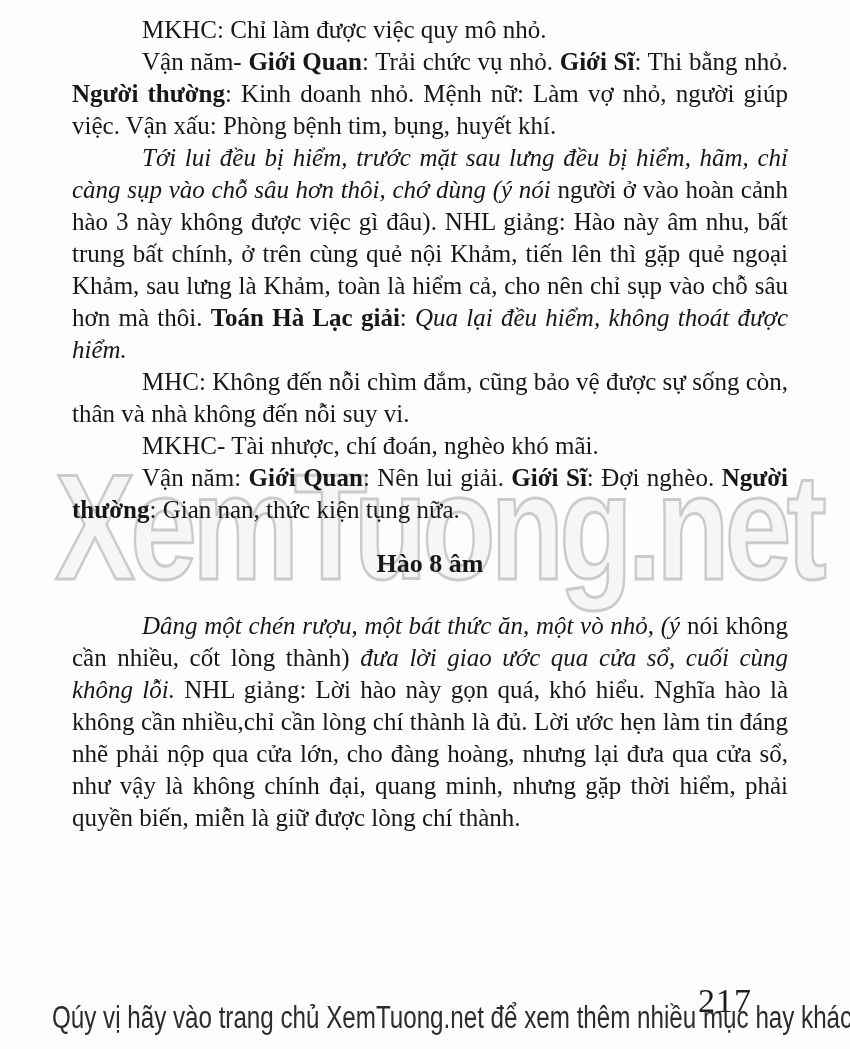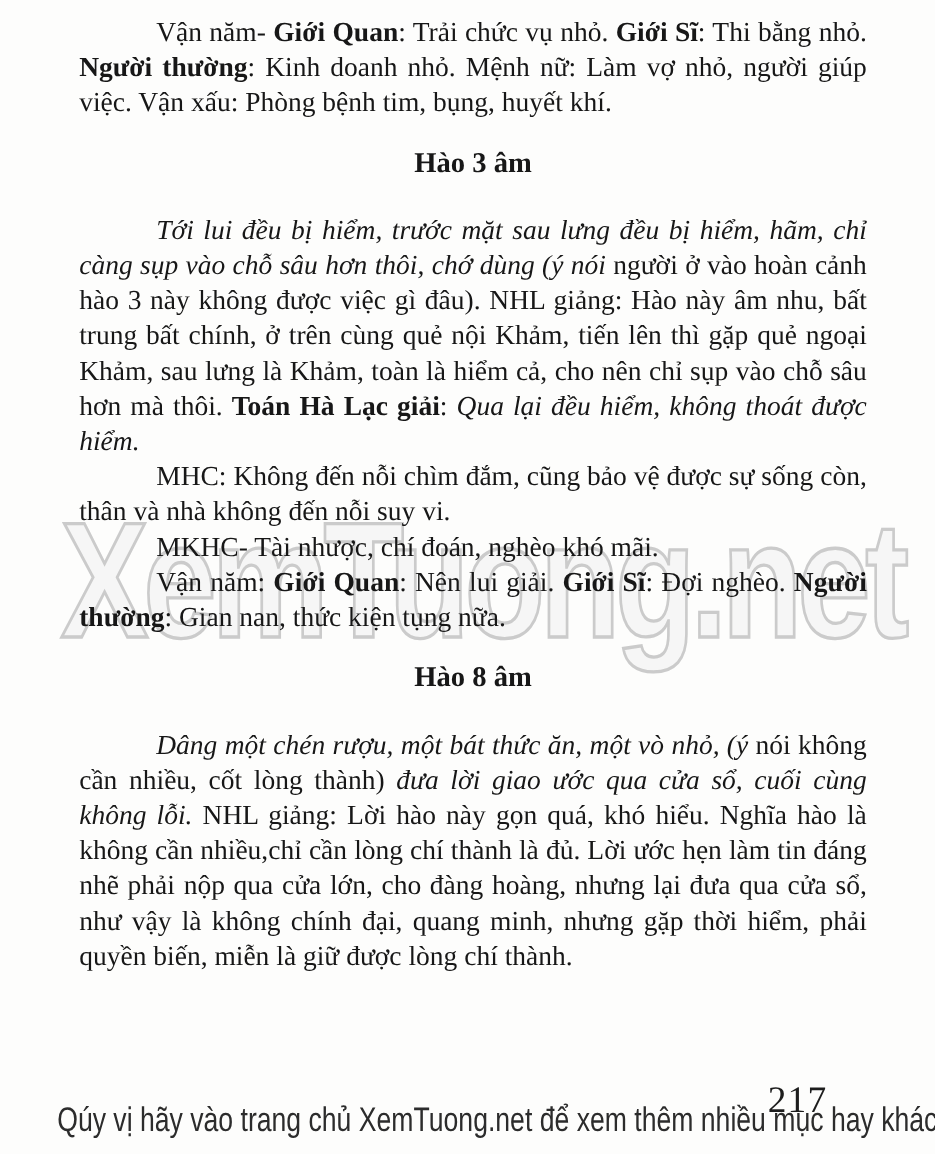--- a/index.html
+++ b/index.html
@@ -86,22 +86,22 @@
   }
 </style>
 </head>
 <body>
 
 <div id="scan-page">
 
   <div id="watermark">XemTuong.net</div>
 
   <main id="text-column">
+      <p class="para"><span class="run-normal">MKHC: Chỉ làm được việc quy mô nhỏ.</span></p>
       <p class="para"><span class="run-normal">Vận năm- </span><span class="run-bold">Giới Quan</span><span class="run-normal">: Trải chức vụ nhỏ. </span><span class="run-bold">Giới Sĩ</span><span class="run-normal">: Thi bằng nhỏ. </span><span class="run-bold">Người thường</span><span class="run-normal">: Kinh doanh nhỏ. Mệnh nữ: Làm vợ nhỏ, người giúp việc. Vận xấu: Phòng bệnh tim, bụng, huyết khí.</span></p>
-      <h2 class="section-heading">Hào 3 âm</h2>
       <p class="para"><span class="run-italic">Tới lui đều bị hiểm, trước mặt sau lưng đều bị hiểm, hãm, chỉ càng sụp vào chỗ sâu hơn thôi, chớ dùng (ý nói </span><span class="run-normal">người ở vào hoàn cảnh hào 3 này không được việc gì đâu). NHL giảng: Hào này âm nhu, bất trung bất chính, ở trên cùng quẻ nội Khảm, tiến lên thì gặp quẻ ngoại Khảm, sau lưng là Khảm, toàn là hiểm cả, cho nên chỉ sụp vào chỗ sâu hơn mà thôi. </span><span class="run-bold">Toán Hà Lạc giải</span><span class="run-normal">: </span><span class="run-italic">Qua lại đều hiểm, không thoát được hiểm.</span></p>
       <p class="para"><span class="run-normal">MHC: Không đến nỗi chìm đắm, cũng bảo vệ được sự sống còn, thân và nhà không đến nỗi suy vi.</span></p>
       <p class="para"><span class="run-normal">MKHC- Tài nhược, chí đoán, nghèo khó mãi.</span></p>
       <p class="para"><span class="run-normal">Vận năm: </span><span class="run-bold">Giới Quan</span><span class="run-normal">: Nên lui giải. </span><span class="run-bold">Giới Sĩ</span><span class="run-normal">: Đợi nghèo. </span><span class="run-bold">Người thường</span><span class="run-normal">: Gian nan, thức kiện tụng nữa.</span></p>
       <h2 class="section-heading">Hào 8 âm</h2>
       <p class="para"><span class="run-italic">Dâng một chén rượu, một bát thức ăn, một vò nhỏ, (ý </span><span class="run-normal">nói không cần nhiều, cốt lòng thành) </span><span class="run-italic">đưa lời giao ước qua cửa sổ, cuối cùng không lỗi. </span><span class="run-normal">NHL giảng: Lời hào này gọn quá, khó hiểu. Nghĩa hào là không cần nhiều,chỉ cần lòng chí thành là đủ. Lời ước hẹn làm tin đáng nhẽ phải nộp qua cửa lớn, cho đàng hoàng, nhưng lại đưa qua cửa sổ, như vậy là không chính đại, quang minh, nhưng gặp thời hiểm, phải quyền biến, miễn là giữ được lòng chí thành.</span></p>
     </main>
 
   <div id="page-number">217</div>
 

